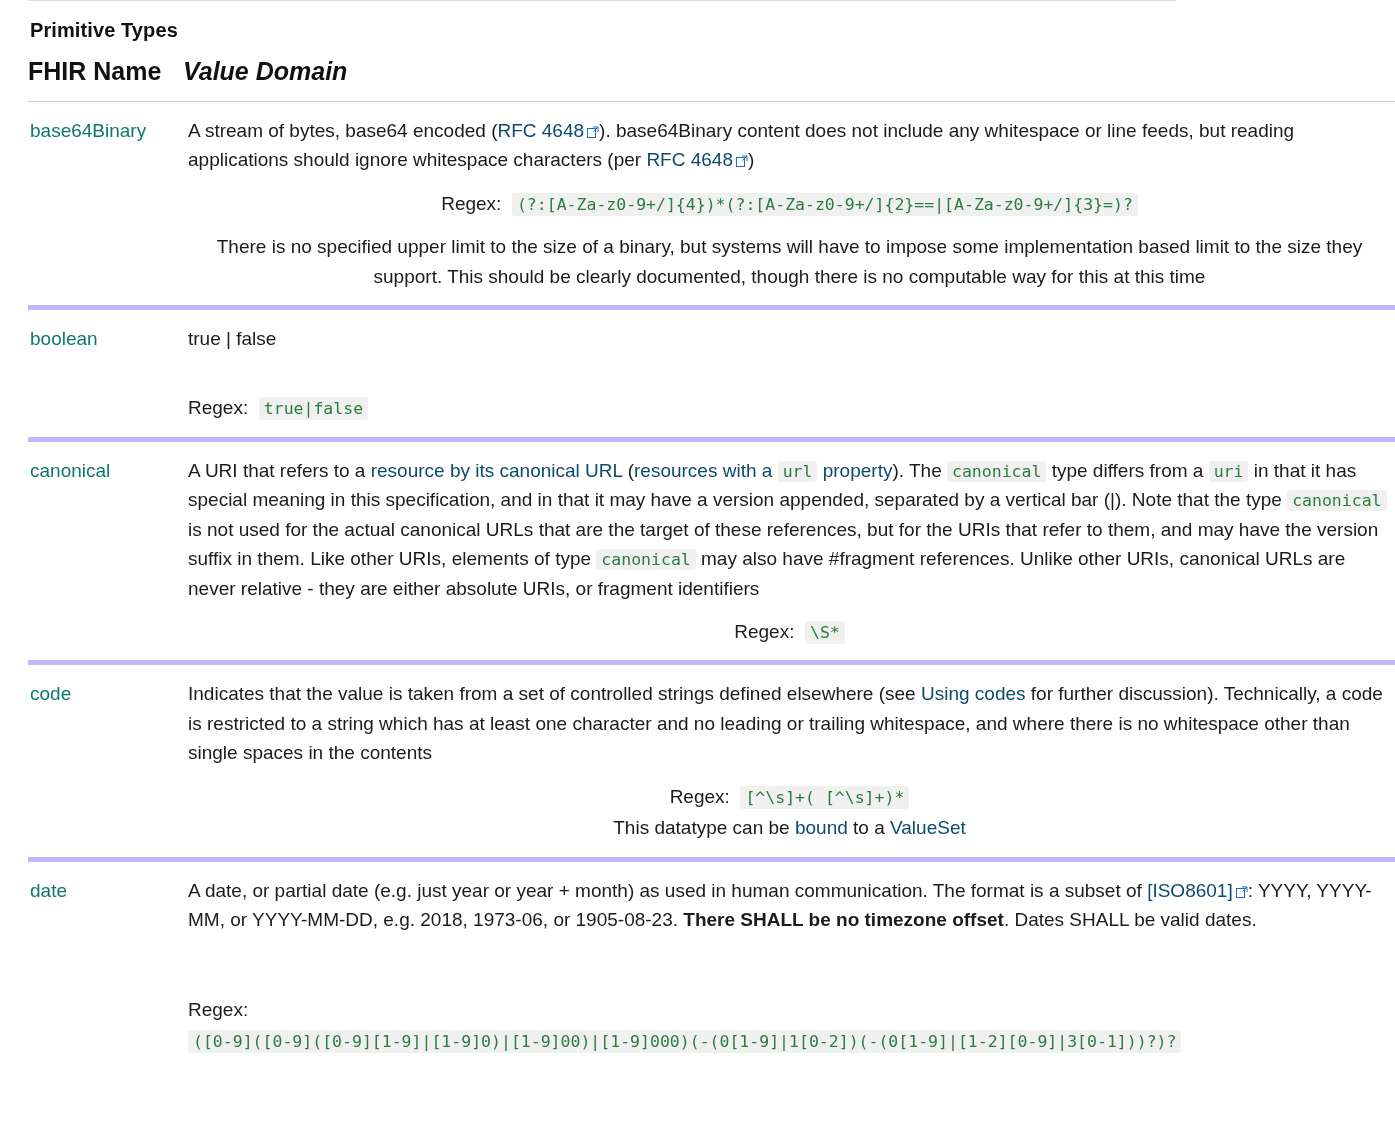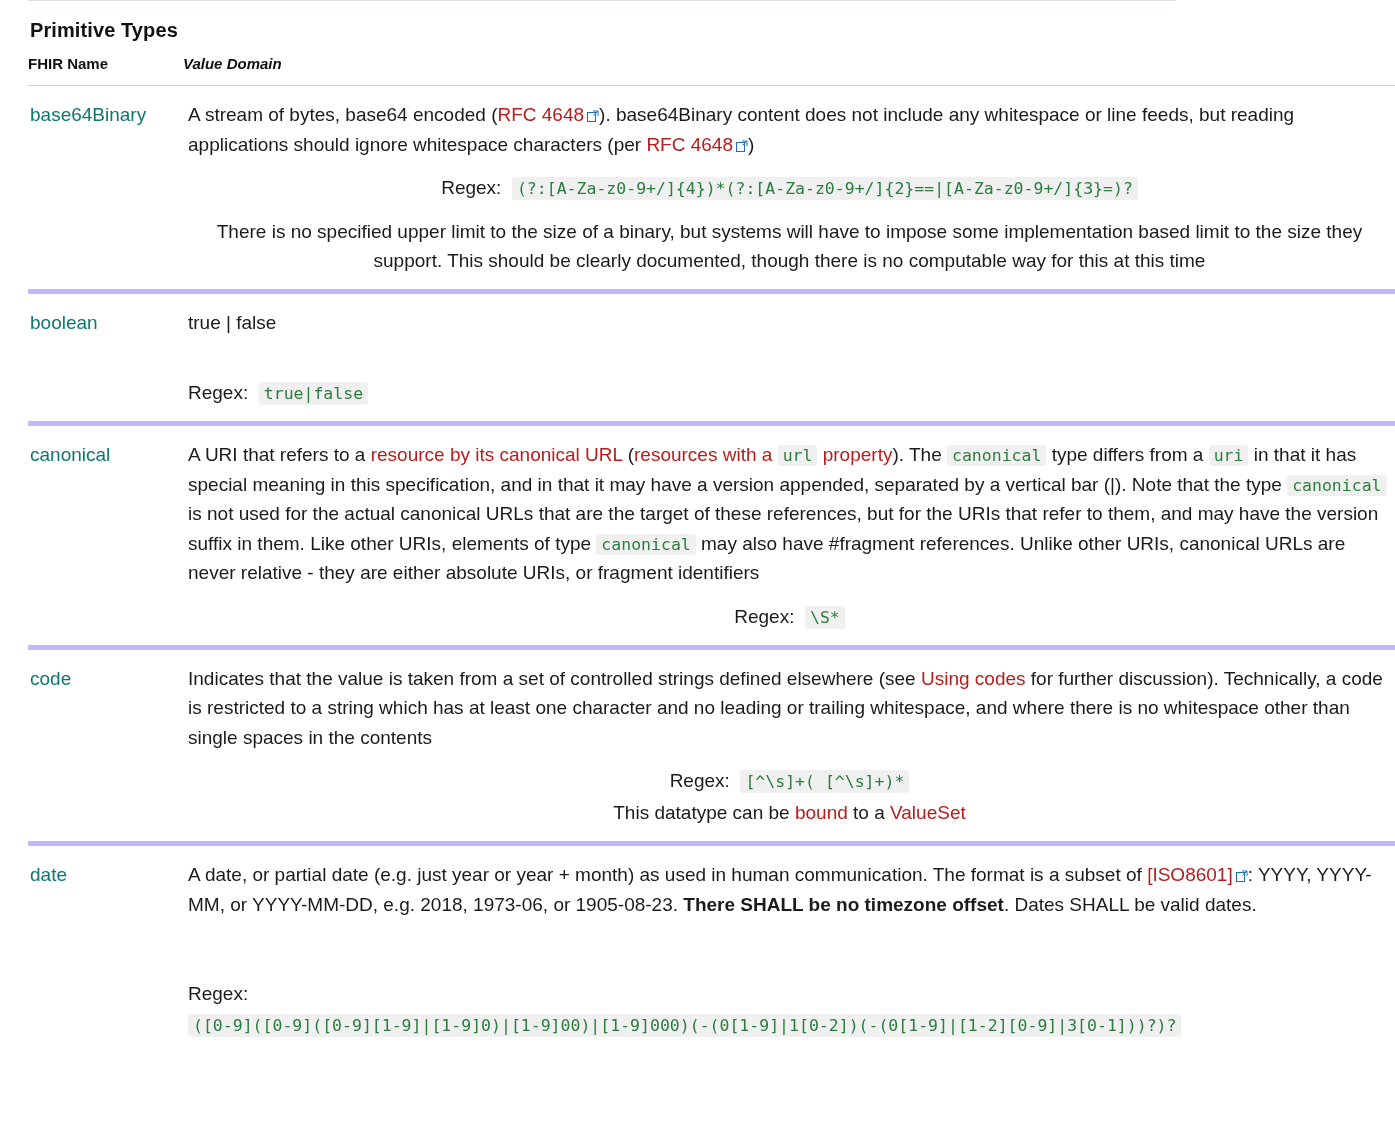--- a/index.html
+++ b/index.html
@@ -32,21 +32,21 @@
   }
   table.types {
     border-collapse: collapse;
     width: 1367px;
     margin: 0 28px 0 28px;
     table-layout: fixed;
   }
   table.types th {
     text-align: left;
     font-weight: bold;
-    font-size: 15px;
+    font-size: 25px;
     padding: 6px 0 10px 0;
     color: #111;
     vertical-align: top;
   }
   th.col-name, td.col-name { width: 155px; }
   th.col-name { padding-left: 2px; }
   td.col-name {
     padding-left: 2px;
     padding-top: 14px;
     padding-right: 8px;
@@ -84,21 +84,21 @@
     font-family: "DejaVu Sans Mono", monospace;
     font-size: 16.5px;
     color: #2a7d3f;
     background: #f0f0f0;
     padding: 2px 5px;
     border-radius: 3px;
     display: inline;
     line-height: 1.65;
   }
   a.link {
-    color: #b91c1c;
+    color: #0c4a6e;
     text-decoration: none;
   }
   .ext-icon {
     display: inline-block;
     vertical-align: baseline;
     width: 12px;
     height: 12px;
     margin-left: 3px;
     position: relative;
     top: 1px;

